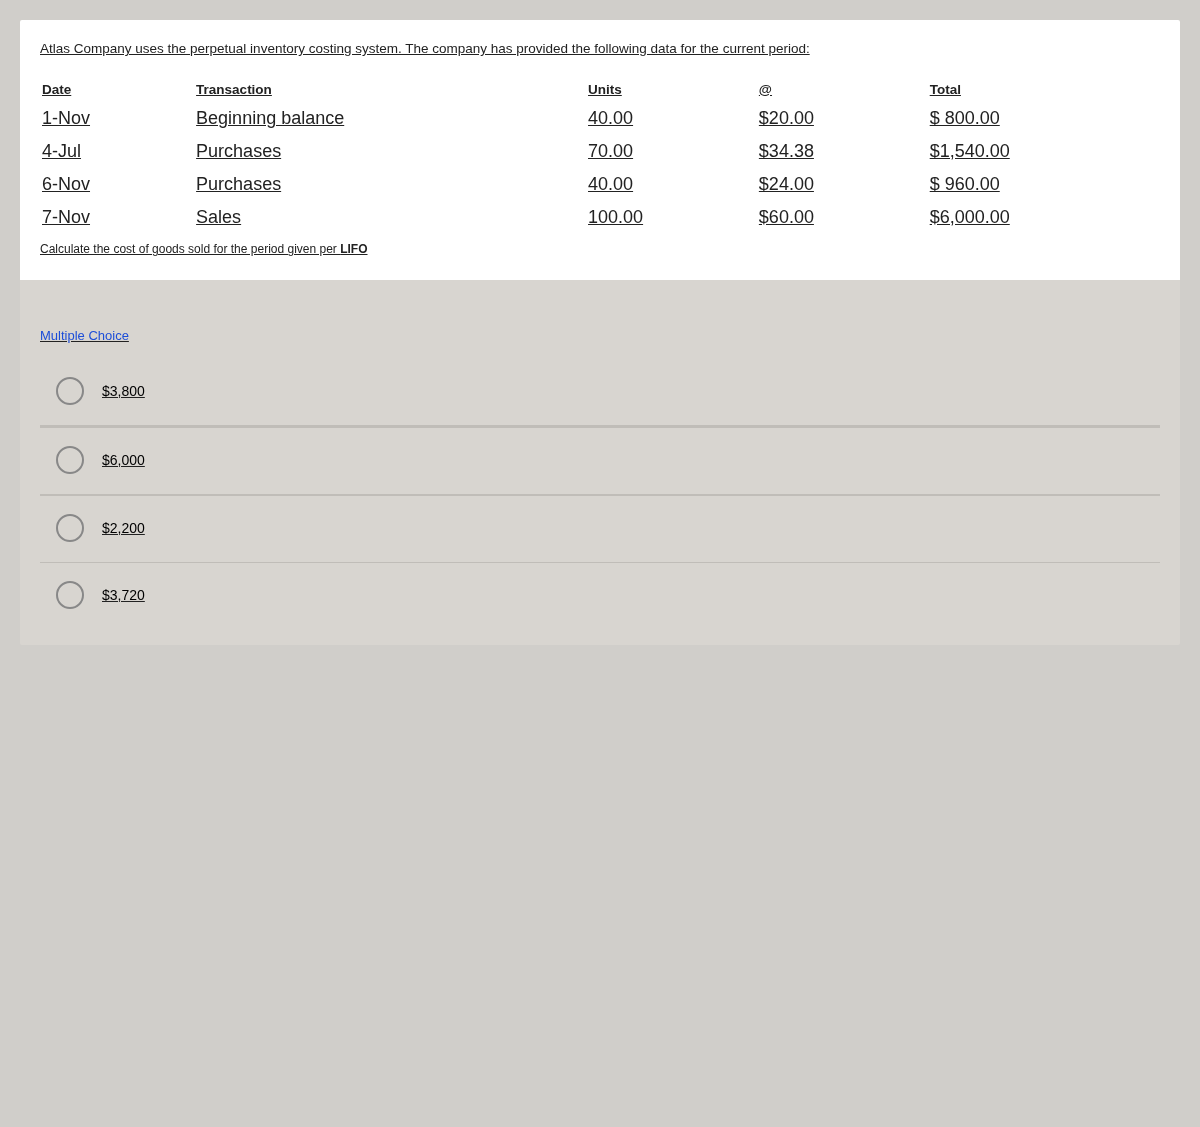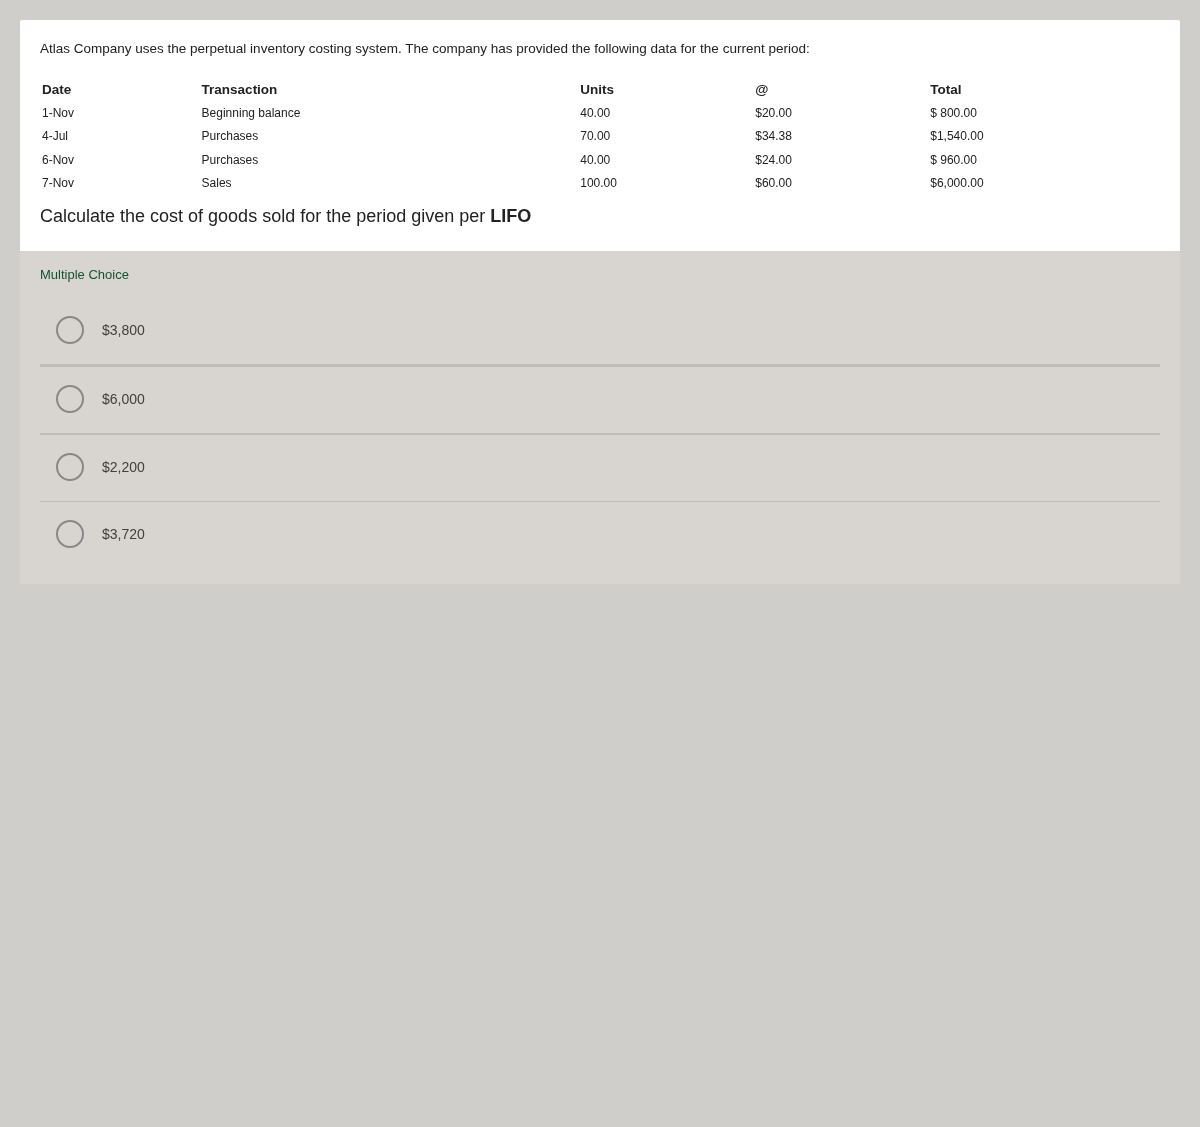--- a/index.html
+++ b/index.html
@@ -15,20 +15,21 @@
       font-family: Arial, sans-serif;
       font-size: 14px;
       color: #222;
     }
 
     .page-wrapper {
       width: 1200px;
       min-height: 1127px;
       background-color: #d0ceca;
       padding: 20px;
+      text-decoration: underline;
     }
 
     .question-text {
       background-color: #ffffff;
       padding: 18px 20px 14px 20px;
       margin-bottom: 0;
       font-size: 13.5px;
       line-height: 1.6;
       border-radius: 2px 2px 0 0;
     }
@@ -38,47 +39,48 @@
     }
 
     .data-table {
       margin-top: 16px;
       margin-bottom: 4px;
       width: 100%;
     }
 
     .data-table td {
       padding: 1px 16px 1px 0;
-      font-size: 12px;
+      font-size: 18px;
       vertical-align: top;
     }
 
     .data-table th {
       padding: 1px 16px 1px 0;
       font-size: 13.5px;
       font-weight: bold;
       text-align: left;
     }
 
     .calc-text {
-      font-size: 18px;
+      font-size: 12px;
       margin-top: 6px;
     }
 
     .answers-section {
       background-color: #d8d5d0;
       padding: 16px 20px;
       border-radius: 0 0 2px 2px;
     }
 
     .multiple-choice-label {
       font-size: 13px;
-      color: #14532d;
+      color: #1d4ed8;
       margin-bottom: 16px;
       font-style: normal;
+      margin-top: 32px;
     }
 
     .choice-item {
       display: flex;
       align-items: center;
       background-color: #d8d5d0;
       padding: 18px 16px;
       margin-bottom: 2px;
       cursor: pointer;
       border-radius: 2px;
@@ -92,21 +94,21 @@
       background-color: transparent;
       margin-right: 18px;
       flex-shrink: 0;
       display: flex;
       align-items: center;
       justify-content: center;
     }
 
     .choice-label {
       font-size: 14px;
-      color: #404040;
+      color: #000000;
       text-align: center;
     }
 
     .divider {
       height: 1px;
       background-color: #c0bdb8;
       margin: 0;
     }
   </style>
 </head>

